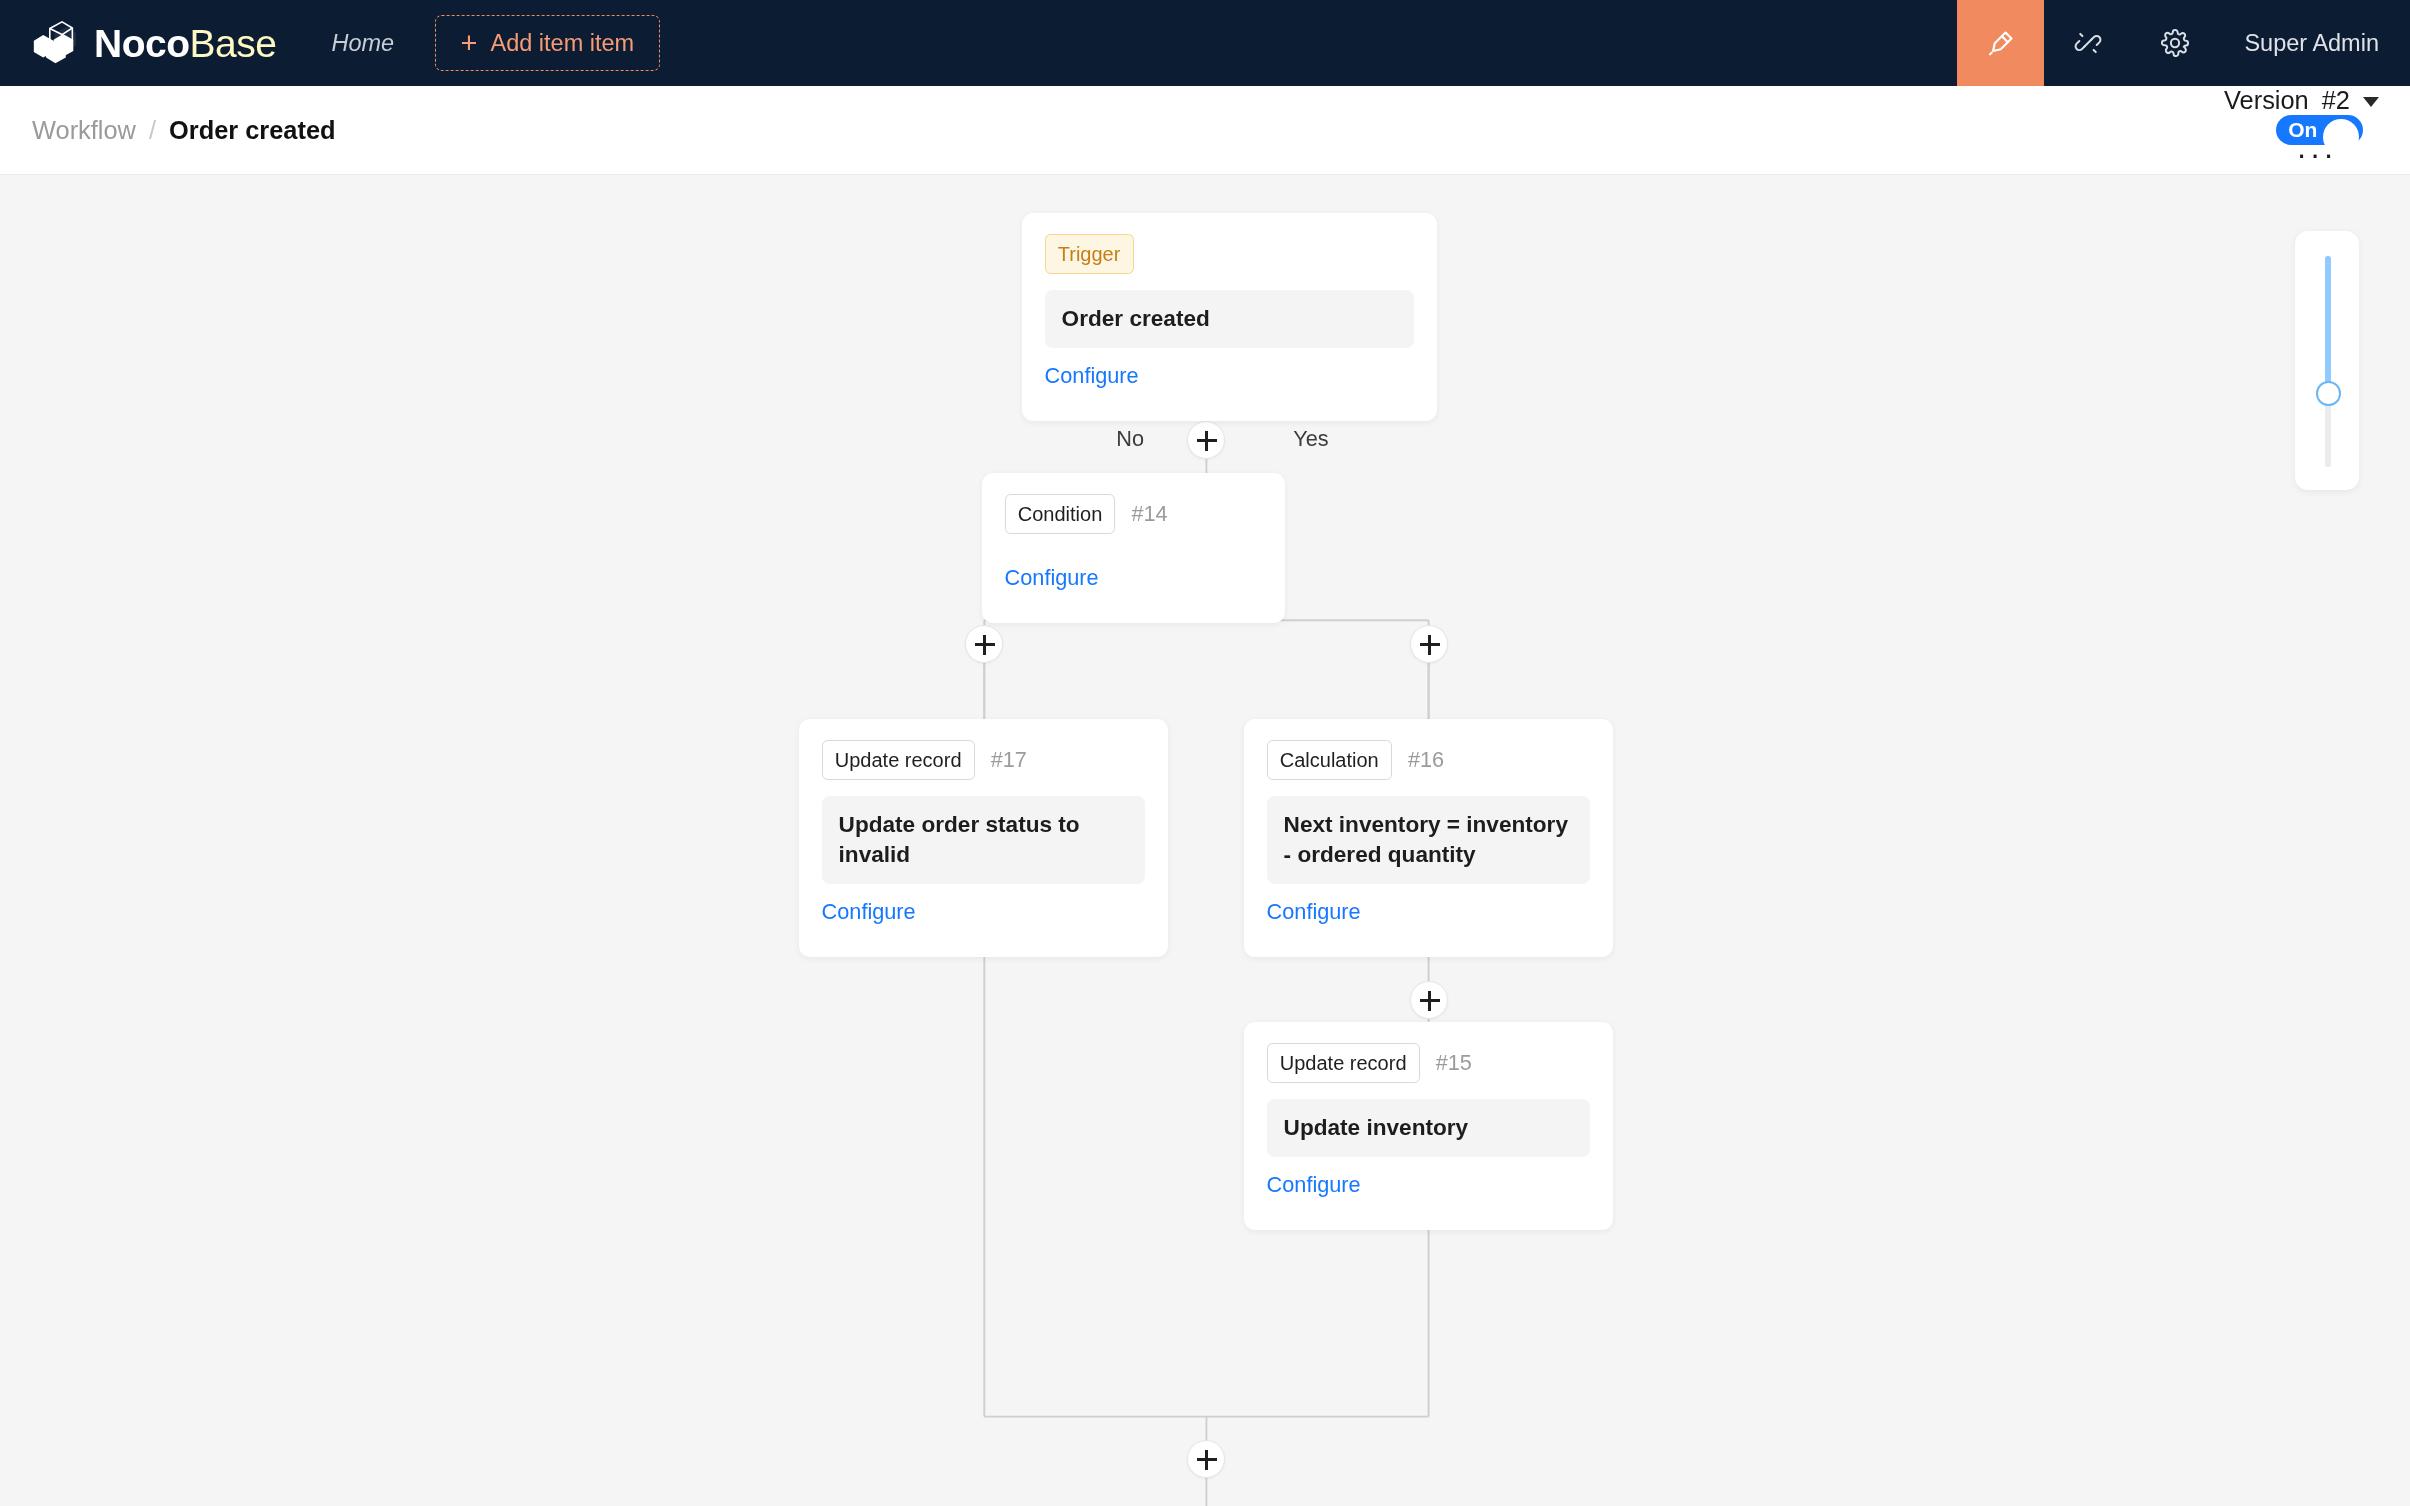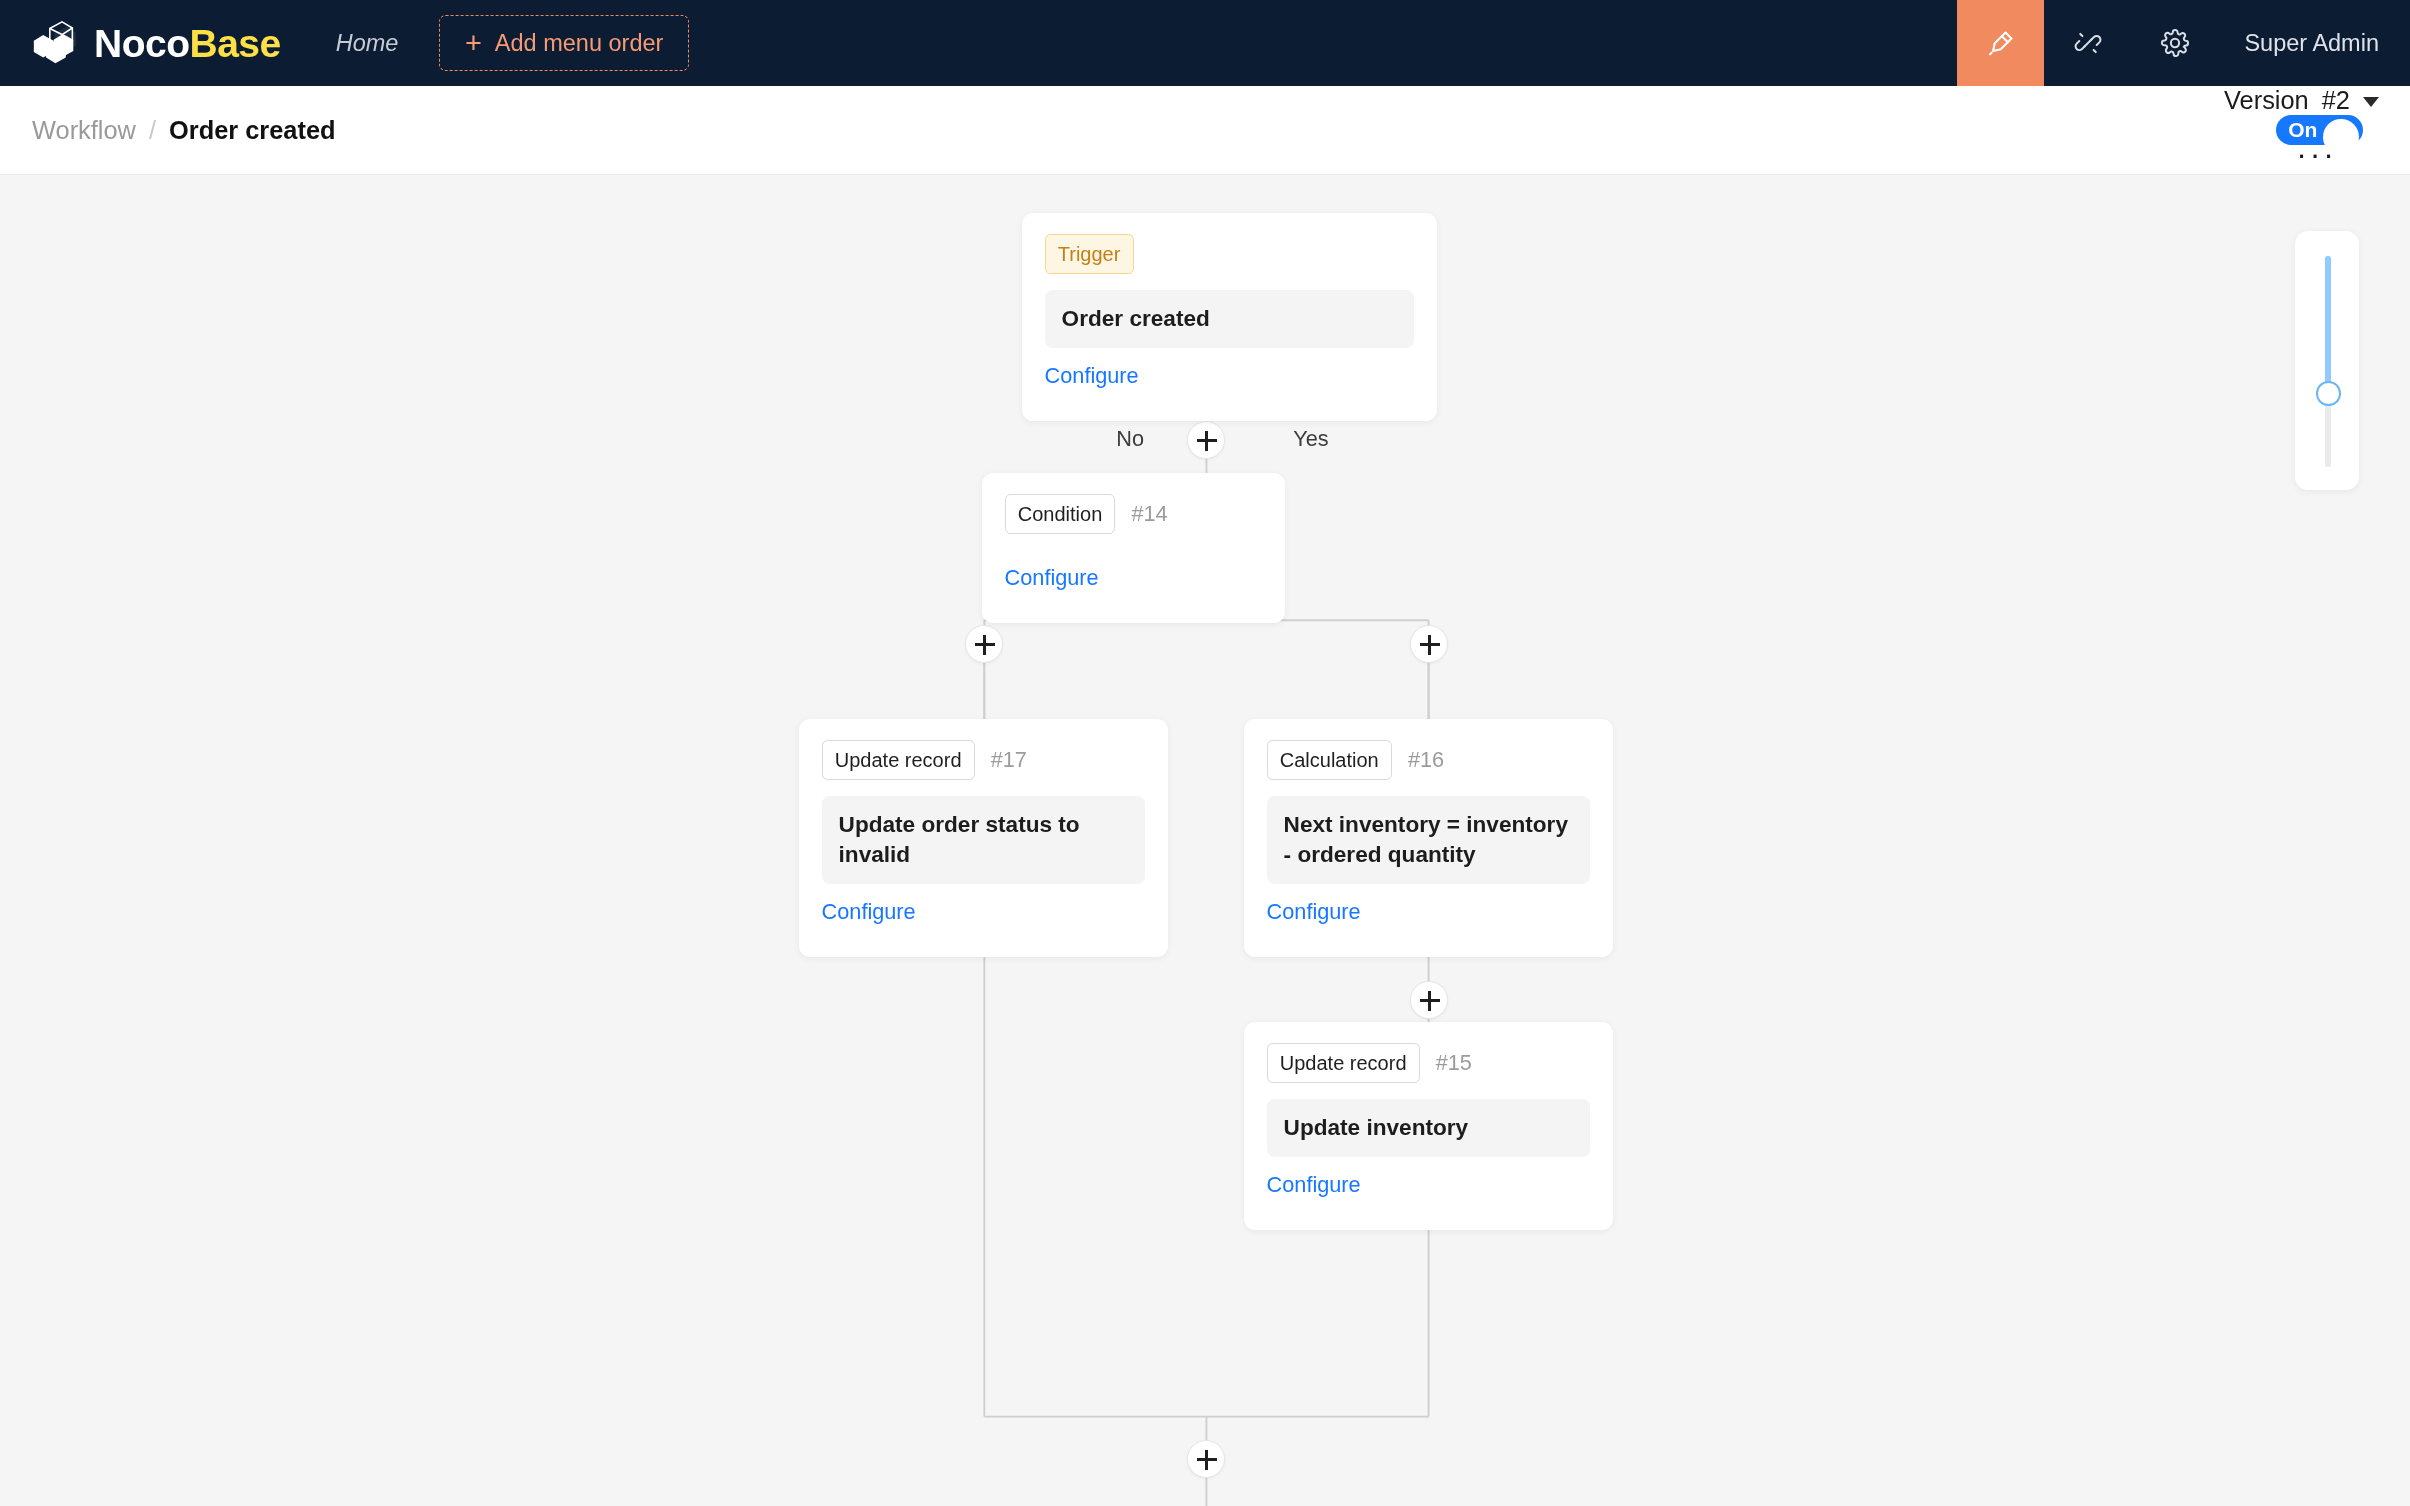--- a/index.html
+++ b/index.html
@@ -14,21 +14,21 @@
   .topbar {
     position: absolute; top: 0; left: 0;
     width: 2411px; height: 86px;
     background: #0c1c32;
     display: flex; align-items: center;
   }
   .brand { display: flex; align-items: center; gap: 13px; padding-left: 28px; }
   .brand-logo { width: 53px; height: 47px; display: block; }
   .brand-text { font-size: 39px; letter-spacing: -0.5px; line-height: 1; white-space: nowrap; }
   .brand-text .noco { color: #ffffff; font-weight: 700; }
-  .brand-text .base { color: #fde047; font-weight: 700; }
+  .brand-text .base { color: #fef9c3; font-weight: 400; }
 
   .nav-home {
     color: #c7cdd6; font-size: 23.5px; margin-left: 55px; white-space: nowrap;
     cursor: pointer;
     font-style: italic;
   }
   .add-menu-item {
     margin-left: 41px;
     border: 1.9px dashed #f08a5d;
     border-radius: 6.6px;
@@ -204,21 +204,21 @@
         <path d="M36 15.5 L36 28.5" fill="none" stroke="#ffffff" stroke-width="1.7"></path>
       </svg>
     </span>
     <span class="brand-text"><span class="noco">Noco</span><span class="base">Base</span></span>
   </div>
 
   <div class="nav-home">Home</div>
 
   <div class="add-menu-item">
     <span class="plus-glyph">+</span>
-    <span>Add menu order</span>
+    <span>Add item item</span>
   </div>
 
   <div class="topbar-right">
 
     <div class="icon-btn active">
       <span>
         <svg width="34" height="34" viewBox="0 0 24 24" fill="none" stroke="#ffffff" stroke-width="1.5" stroke-linecap="round" stroke-linejoin="round">
           <path d="M15.2 4.6l4.2 4.2-7.6 7.6-5.4 1.2 1.2-5.4z"></path>
           <path d="M5.4 18.8l-1.2 1.2"></path>
           <path d="M12.6 7.2l4.2 4.2"></path>

